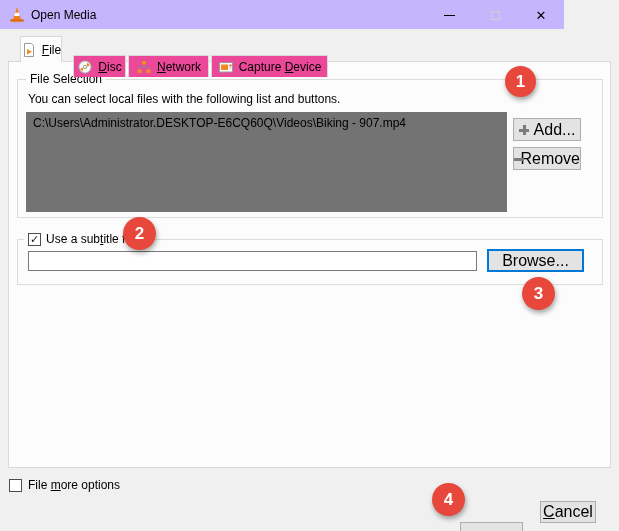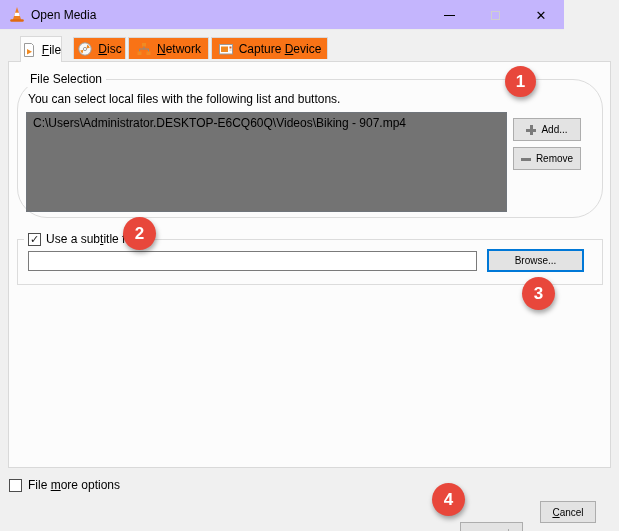--- a/index.html
+++ b/index.html
@@ -21,21 +21,21 @@
   .titlebar .appicon { position:absolute; left:8px; top:6px; width:18px; height:18px; }
   .titlebar .title { position:absolute; left:31px; top:0; line-height:30px; }
   .winctl { position:absolute; right:0; top:0; height:30px; display:flex; }
   .ctl { width:46px; height:30px; display:flex; align-items:center; justify-content:center; }
   .minbar { width:11px; height:1px; background:#000; display:block; }
   .maxbox { width:9px; height:9px; border:1px solid #cfcfcf; display:block; }
   .closex { font-size:13px; line-height:13px; color:#000; }
 
   
   .tab {
-    position:absolute; top:37px; height:22px; background:#f97316;
+    position:absolute; top:55px; height:22px; background:#ec4899;
     border:1px solid #d9d9d9; border-bottom:none; z-index:3;
     display:flex; align-items:center; justify-content:center; gap:5px;
     cursor:default;
   }
   .tab.selected { top:36px; height:26px; background:#fcfcfc; }
   .tab svg { width:16px; height:16px; flex:0 0 auto; }
   .tab-file    { left:20px;  width:42px; }
   .tab-disc    { left:73px;  width:53px; }
   .tab-network { left:128px; width:81px; }
   .tab-capture { left:211px; width:117px; }
@@ -44,35 +44,35 @@
   .pane {
     position:absolute; left:8px; top:61px; width:603px; height:407px;
     background:#fcfcfc; border:1px solid #d9d9d9; z-index:1;
   }
 
   .groupbox { position:absolute; border:1px solid #dcdcdc; z-index:2; }
   .group-label {
     position:absolute; top:-8px; left:8px; background:#fcfcfc; padding:0 4px;
     line-height:15px;
   }
-  .group-files { left:17px; top:79px; width:586px; height:139px;border-radius:30px; }
+  .group-files { left:17px; top:79px; width:586px; height:139px; }
   .group-sub   { left:17px; top:239px; width:586px; height:46px; }
 
   .instruction { position:absolute; left:10px; top:12px; }
 
   .listbox {
     position:absolute; left:8px; top:32px; width:481px; height:100px;
     background:#737373; border:1px solid #70757b; overflow:hidden;
   }
   .file-row { display:block; padding:3px 6px; white-space:nowrap; }
 
   .btn {
     background:#e3e3e3; border:1px solid #adadad; color:#000;
     display:flex; align-items:center; justify-content:center;
-    font-family:inherit; font-size:10px; cursor:default;
+    font-family:inherit; font-size:16px; cursor:default;
   }
   .btn-add    { position:absolute; left:495px; top:38px; width:68px; height:23px; gap:5px; }
   .btn-remove { position:absolute; left:495px; top:67px; width:68px; height:23px; gap:5px; }
   .plus, .minus { position:relative; width:10px; height:10px; display:inline-block; }
   .plus::before  { content:""; position:absolute; left:0; top:4px; width:10px; height:3px; background:#7b7b7b; }
   .plus::after   { content:""; position:absolute; left:4px; top:0; width:3px; height:10px; background:#7b7b7b; }
   .minus::before { content:""; position:absolute; left:0; top:4px; width:10px; height:3px; background:#7b7b7b; }
 
   
   .sub-check {

